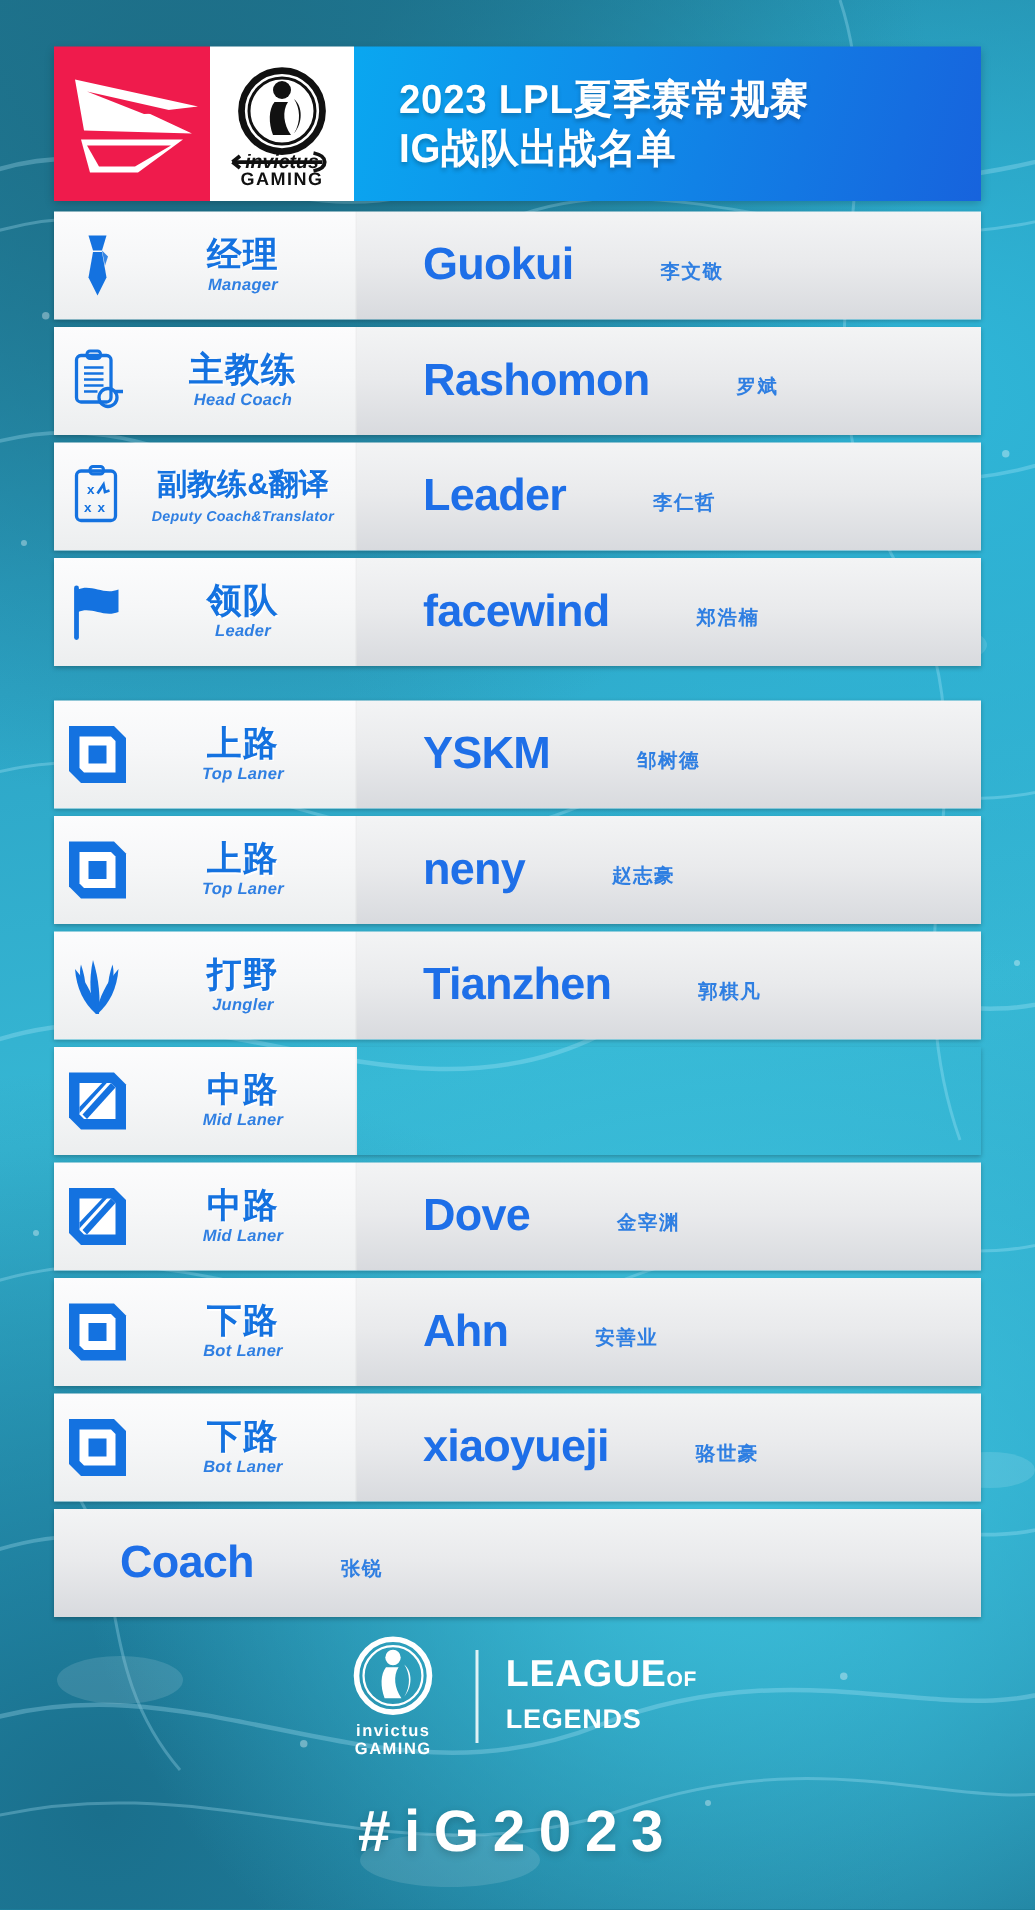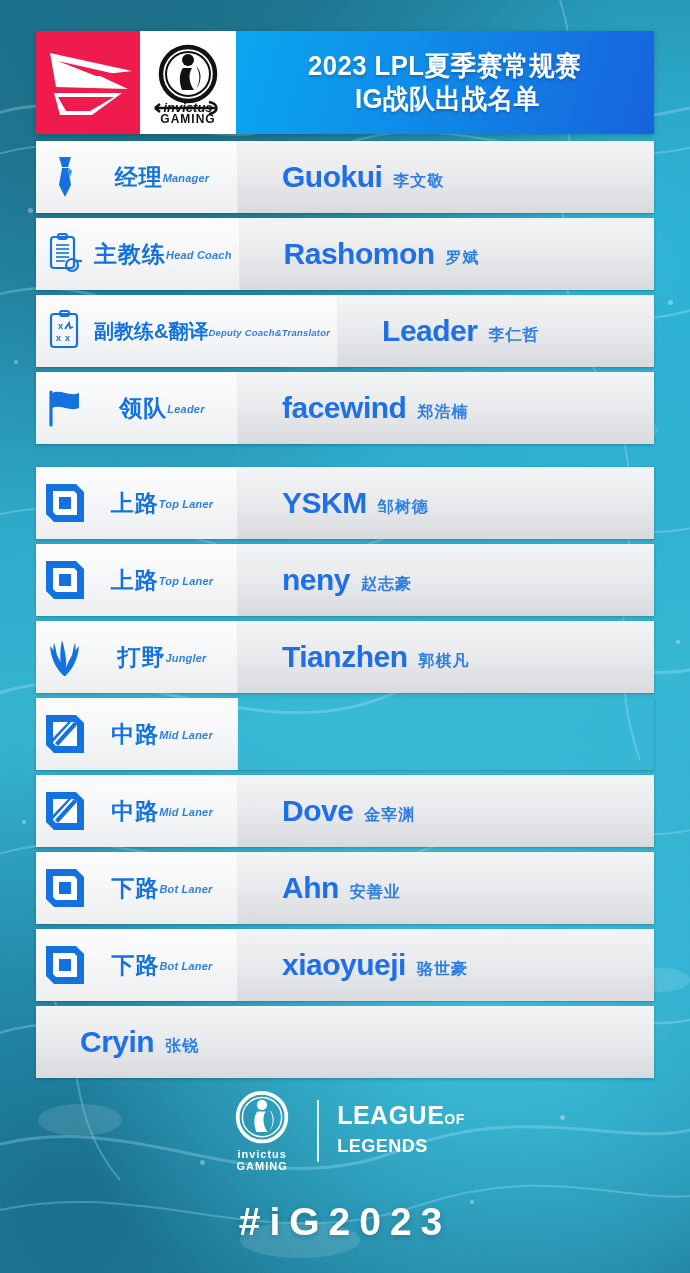--- a/index.html
+++ b/index.html
@@ -30,21 +30,21 @@
   .header{
     position:absolute;left:36px;top:31px;width:618px;height:103px;display:flex;
     box-shadow:0 2px 6px rgba(0,0,0,.22);
   }
   .lpl-block{width:104px;background:#ef1b4c;position:relative;overflow:hidden;flex:0 0 104px;}
   .ig-block{width:96px;background:#ffffff;flex:0 0 96px;display:flex;align-items:center;justify-content:center;}
   .title-block{
     flex:1 1 auto;position:relative;
     background:linear-gradient(105deg,#0aa7f0 0%,#0f8ce9 42%,#1763dd 100%);
     display:flex;flex-direction:column;justify-content:center;
-    padding-left:14px;box-sizing:border-box;align-items:center;
+    padding-left:30px;box-sizing:border-box;
   }
   .title-line{
     color:#fff;font-weight:bold;font-size:27px;line-height:33px;letter-spacing:.5px;
     font-family:"Liberation Sans", sans-serif;
     text-shadow:0 2px 3px rgba(0,0,0,.22);
     transform:scaleX(.95);transform-origin:left center;white-space:nowrap;
   }
 
   
   .roster{position:absolute;left:36px;top:141px;width:618px;}
@@ -58,40 +58,41 @@
     flex:0 0 202px;display:flex;align-items:center;
     background:linear-gradient(180deg,#fcfcfd 0%,#f6f7f8 45%,#eceeef 100%);
     position:relative;
   }
   .row .left:after{
     content:"";position:absolute;right:0;top:0;bottom:0;width:1px;background:rgba(0,0,0,.05);
   }
   .row .right{
     flex:1 1 auto;display:flex;align-items:center;padding-left:44px;box-sizing:border-box;
     background:linear-gradient(180deg,#f3f4f5 0%,#e9eaec 48%,#d8dade 100%);
+    gap:47px;
   }
   .ico{width:58px;flex:0 0 58px;display:flex;align-items:center;justify-content:center;}
   .ico svg{display:block;}
-  .roleblock{display:flex;flex-direction:row;align-items:center;justify-content:center;flex:1 1 auto;padding-right:8px;}
+  .roleblock{display:flex;flex-direction:column;align-items:center;justify-content:center;flex:1 1 auto;padding-right:8px;}
   .role-cn{
     color:#1472e0;font-weight:bold;font-size:23px;line-height:25px;letter-spacing:1px;
     text-shadow:1px 1px 0 rgba(255,255,255,.9);white-space:nowrap;
   }
   .role-en{
     color:#2f7fe2;font-size:11px;line-height:13px;font-style:italic;font-weight:bold;
     letter-spacing:.2px;white-space:nowrap;margin-top:2px;
   }
   .role-cn.small{font-size:20px;letter-spacing:0;}
   .role-en.small{font-size:9.5px;}
   .pid{
     color:#1e6fe8;font-weight:bold;font-size:30px;line-height:32px;letter-spacing:-.5px;
     white-space:nowrap;
   }
   .pname{
-    color:#2f7fe2;font-size:16px;font-weight:bold;margin-left:11px;white-space:nowrap;
+    color:#2f7fe2;font-size:13px;font-weight:bold;margin-left:11px;white-space:nowrap;
     position:relative;top:4px;letter-spacing:1px;
   }
 
   
   .footer{position:absolute;left:0;right:0;top:1090px;display:flex;flex-direction:column;align-items:center;}
   .foot-logos{display:flex;align-items:center;gap:18px;}
   .ig-foot{display:flex;flex-direction:column;align-items:center;}
   .ig-word{color:#fff;font-size:11px;font-weight:bold;letter-spacing:1px;line-height:12px;text-align:center;}
   .vdiv{width:2px;height:62px;background:rgba(255,255,255,.85);}
   .lol{color:#ffffff;font-weight:bold;line-height:27px;letter-spacing:.5px;}
@@ -400,21 +401,21 @@
               <div class="role-en">Bot Laner</div>
             </div>
           </div>
           <div class="right">
             <span class="pid">xiaoyueji</span>
             <span class="pname">骆世豪</span>
           </div>
         </div>
         <div class="row">
           <div class="right">
-            <span class="pid">Cryin</span>
+            <span class="pid">Coach</span>
             <span class="pname">张锐</span>
           </div>
         </div>
       </div>
   </div>
 
   <div class="footer">
     <div class="foot-logos">
       <div class="ig-foot">
         <svg width="74" height="58" viewBox="0 0 78 62">

